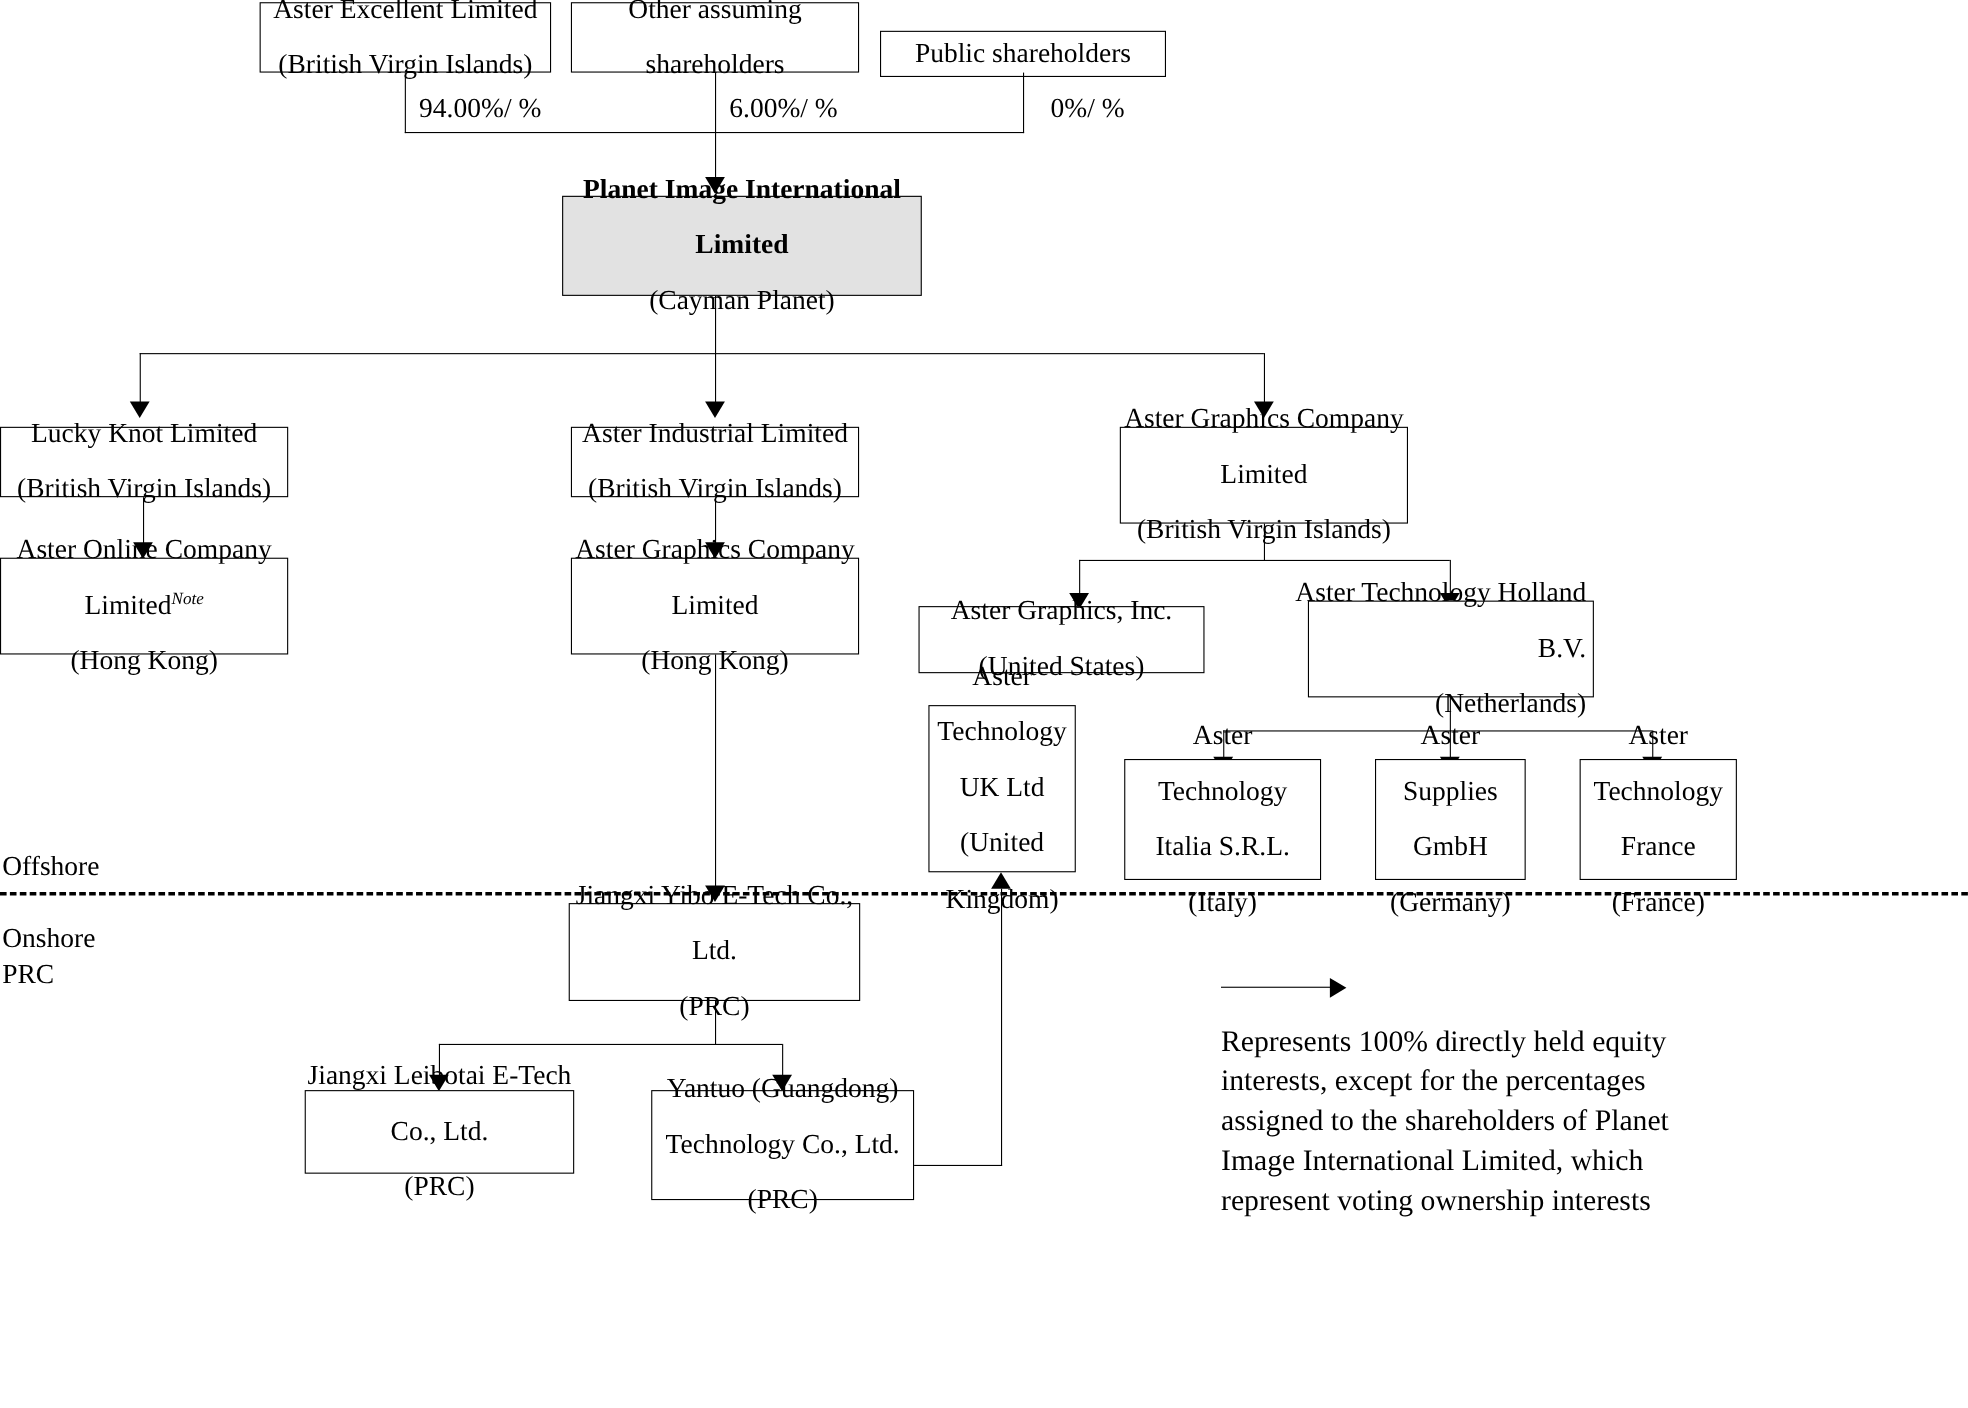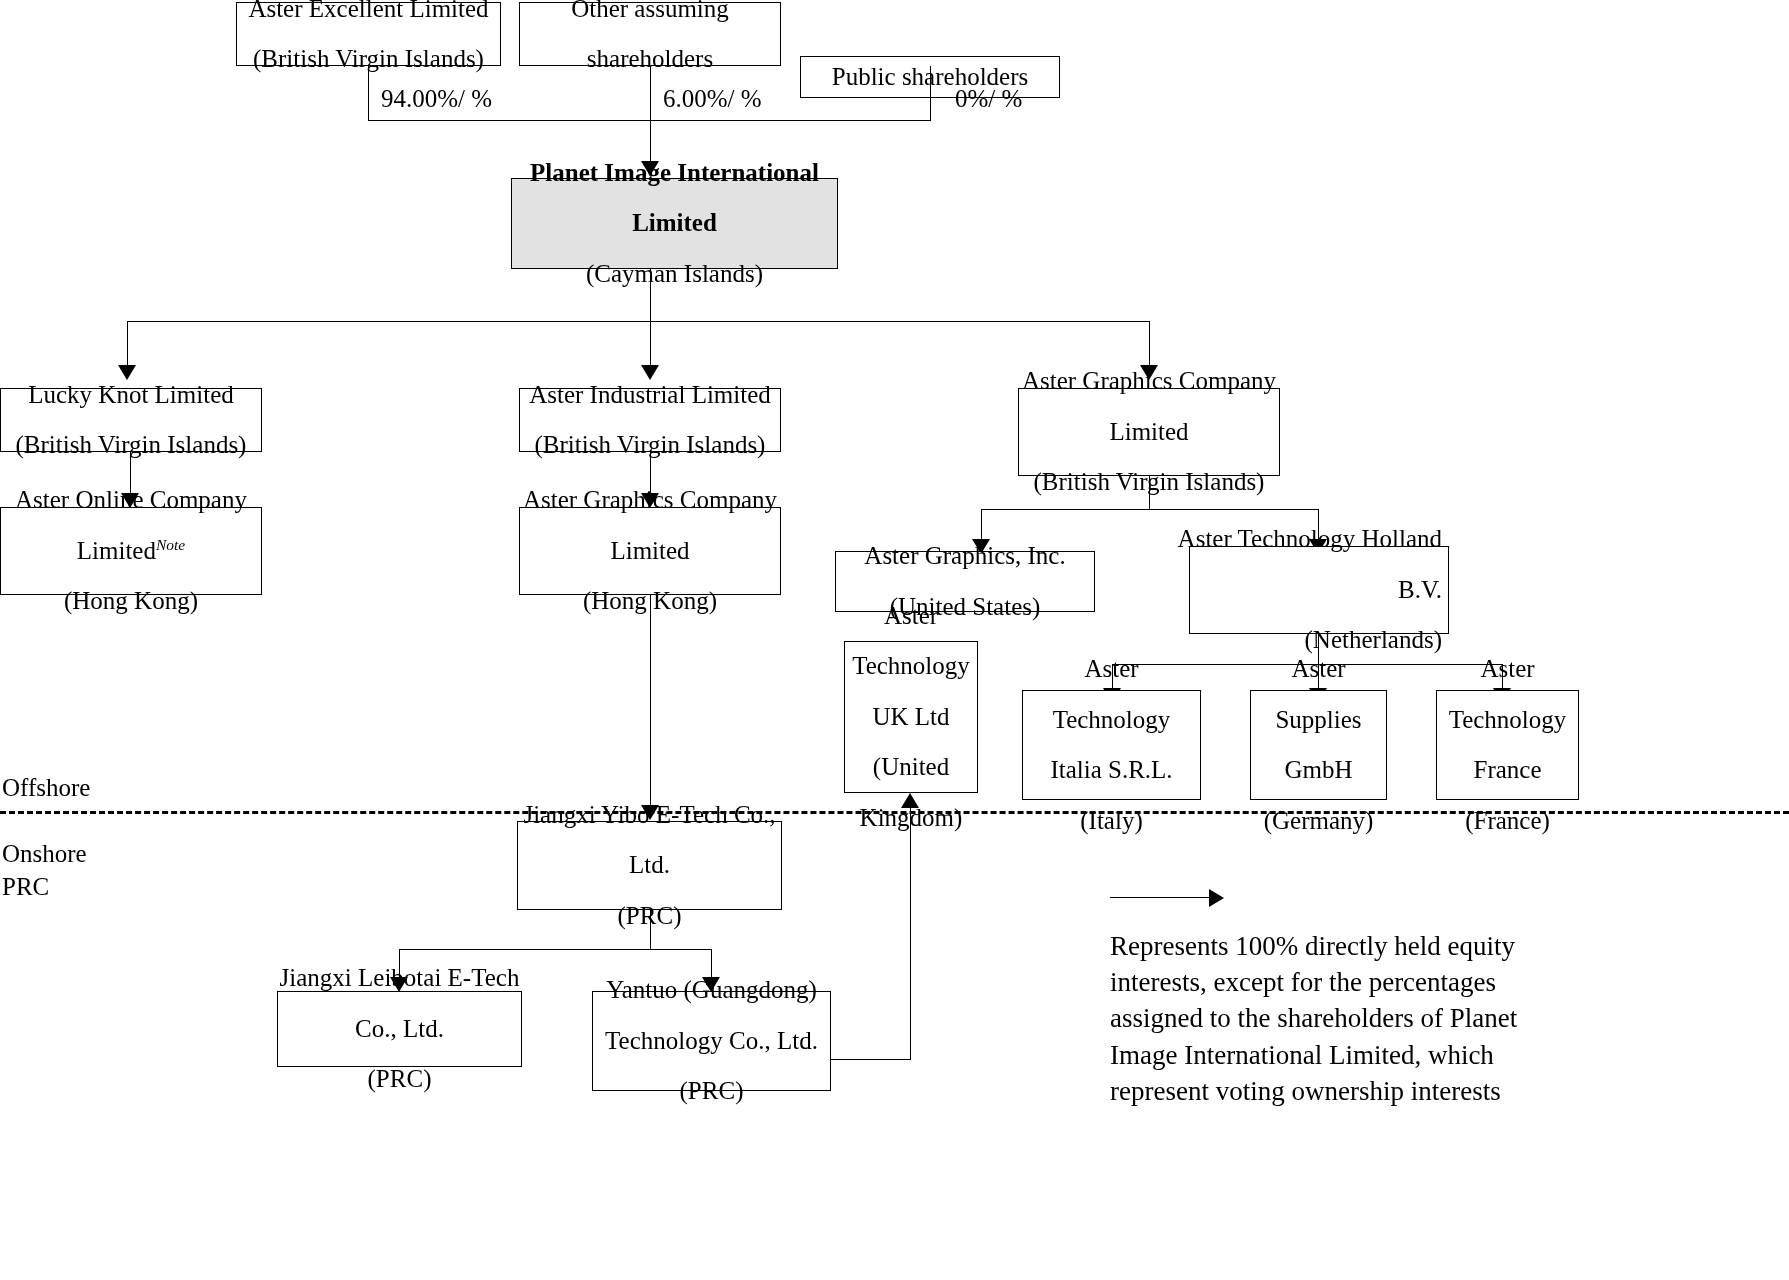--- a/index.html
+++ b/index.html
@@ -68,42 +68,42 @@
   <div class="box" style="left:236px; top:2px; width:265px; height:64px;">
     <span class="ln">Aster Excellent Limited</span>
     <span class="ln">(British Virgin Islands)</span>
   </div>
 
   <div class="box" style="left:519px; top:2px; width:262px; height:64px;">
     <span class="ln">Other assuming</span>
     <span class="ln">shareholders</span>
   </div>
 
-  <div class="box" style="left:800px; top:28px; width:260px; height:38px;margin-top:28px;">
+  <div class="box" style="left:800px; top:28px; width:260px; height:38px;">
     <span class="ln">Public shareholders</span>
   </div>
 
 
   <div class="vline" style="left:368px; top:66px; height:55px;"></div>
   <div class="vline" style="left:650px; top:66px; height:55px;"></div>
   <div class="vline" style="left:930px; top:66px; height:55px;"></div>
 
   <div class="hline" style="left:368px; top:120px; width:563px;"></div>
 
   <div class="lbl nowrap" style="left:381px; top:83px;">94.00%/      %</div>
   <div class="lbl nowrap" style="left:663px; top:83px;">6.00%/      %</div>
   <div class="lbl nowrap" style="left:955px; top:83px;">0%/      %</div>
 
   <div class="vline" style="left:650px; top:120px; height:42px;"></div>
   <div class="arrowdown" style="left:641px; top:161px;"></div>
 
   <div class="box shaded" style="left:487px; top:178px; width:327px; height:91px;">
     <span class="ln">Planet Image International</span>
     <span class="ln">Limited</span>
-    <span class="ln normal">(Cayman Islands)</span>
+    <span class="ln normal">(Cayman Planet)</span>
   </div>
 
   <div class="vline" style="left:650px; top:269px; height:53px;"></div>
   <div class="hline" style="left:127px; top:321px; width:1022px;"></div>
 
   <div class="vline" style="left:127px; top:321px; height:45px;"></div>
   <div class="arrowdown" style="left:118px; top:365px;"></div>
 
   <div class="vline" style="left:650px; top:321px; height:45px;"></div>
   <div class="arrowdown" style="left:641px; top:365px;"></div>

